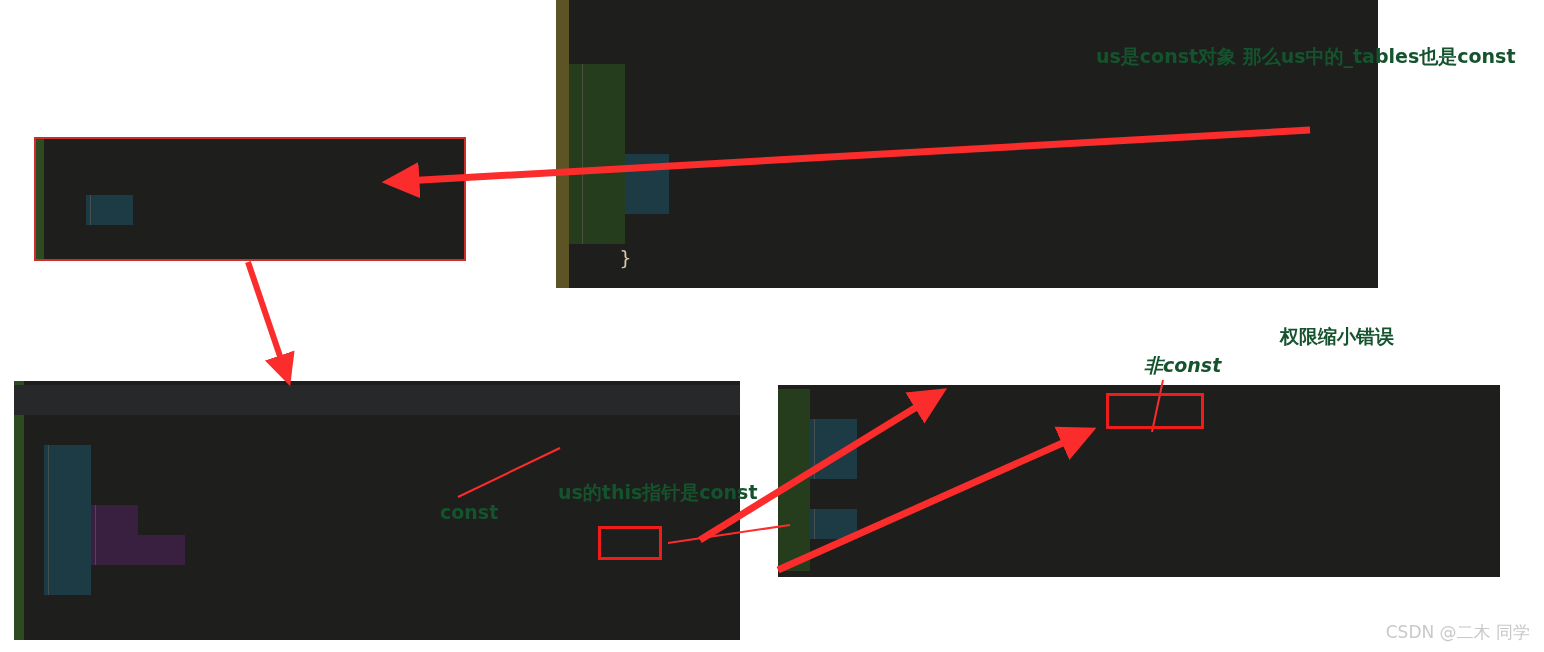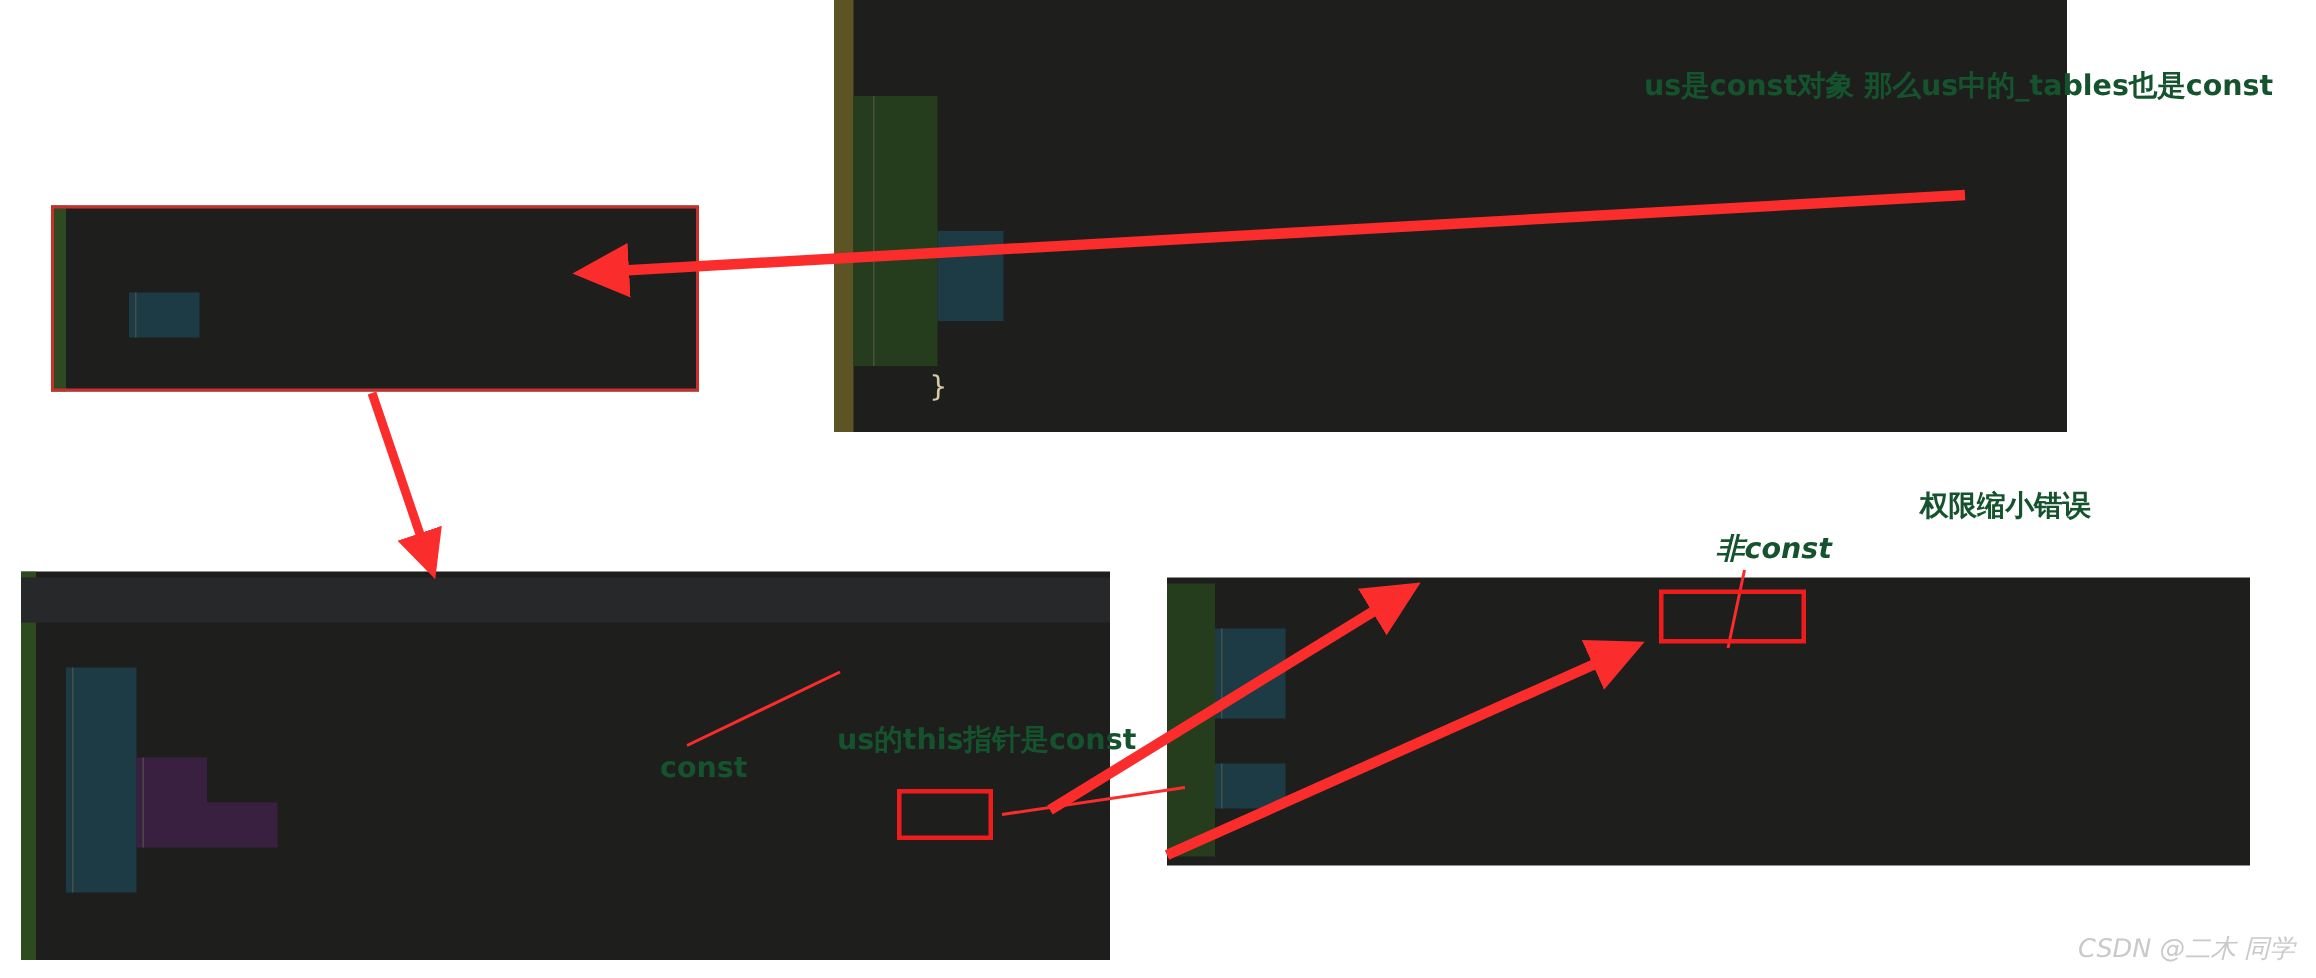--- a/index.html
+++ b/index.html
@@ -111,21 +111,20 @@
     pointer-events: none;
   }
   .watermark {
     position: absolute;
     right: 14px;
     bottom: 8px;
     color: #c9c9c9;
     font-size: 17px;
     font-family: "DejaVu Sans", "Liberation Sans", sans-serif;
     z-index: 50;
-    font-style: italic;
   }
 </style>
 </head>
 <body>
 
 <div class="code-panel" style="left:556px; top:0px; width:822px; height:288px; padding:3px 0 0 0;">
   <div class="gutter-olive"></div>
   <div class="block-green" style="left:13px; top:64px; width:56px; height:180px;"></div>
   <div class="indent-guide" style="left:26px; top:64px; height:180px;"></div>
   <div class="indent-teal" style="left:69px; top:154px; width:44px; height:60px;"></div>

